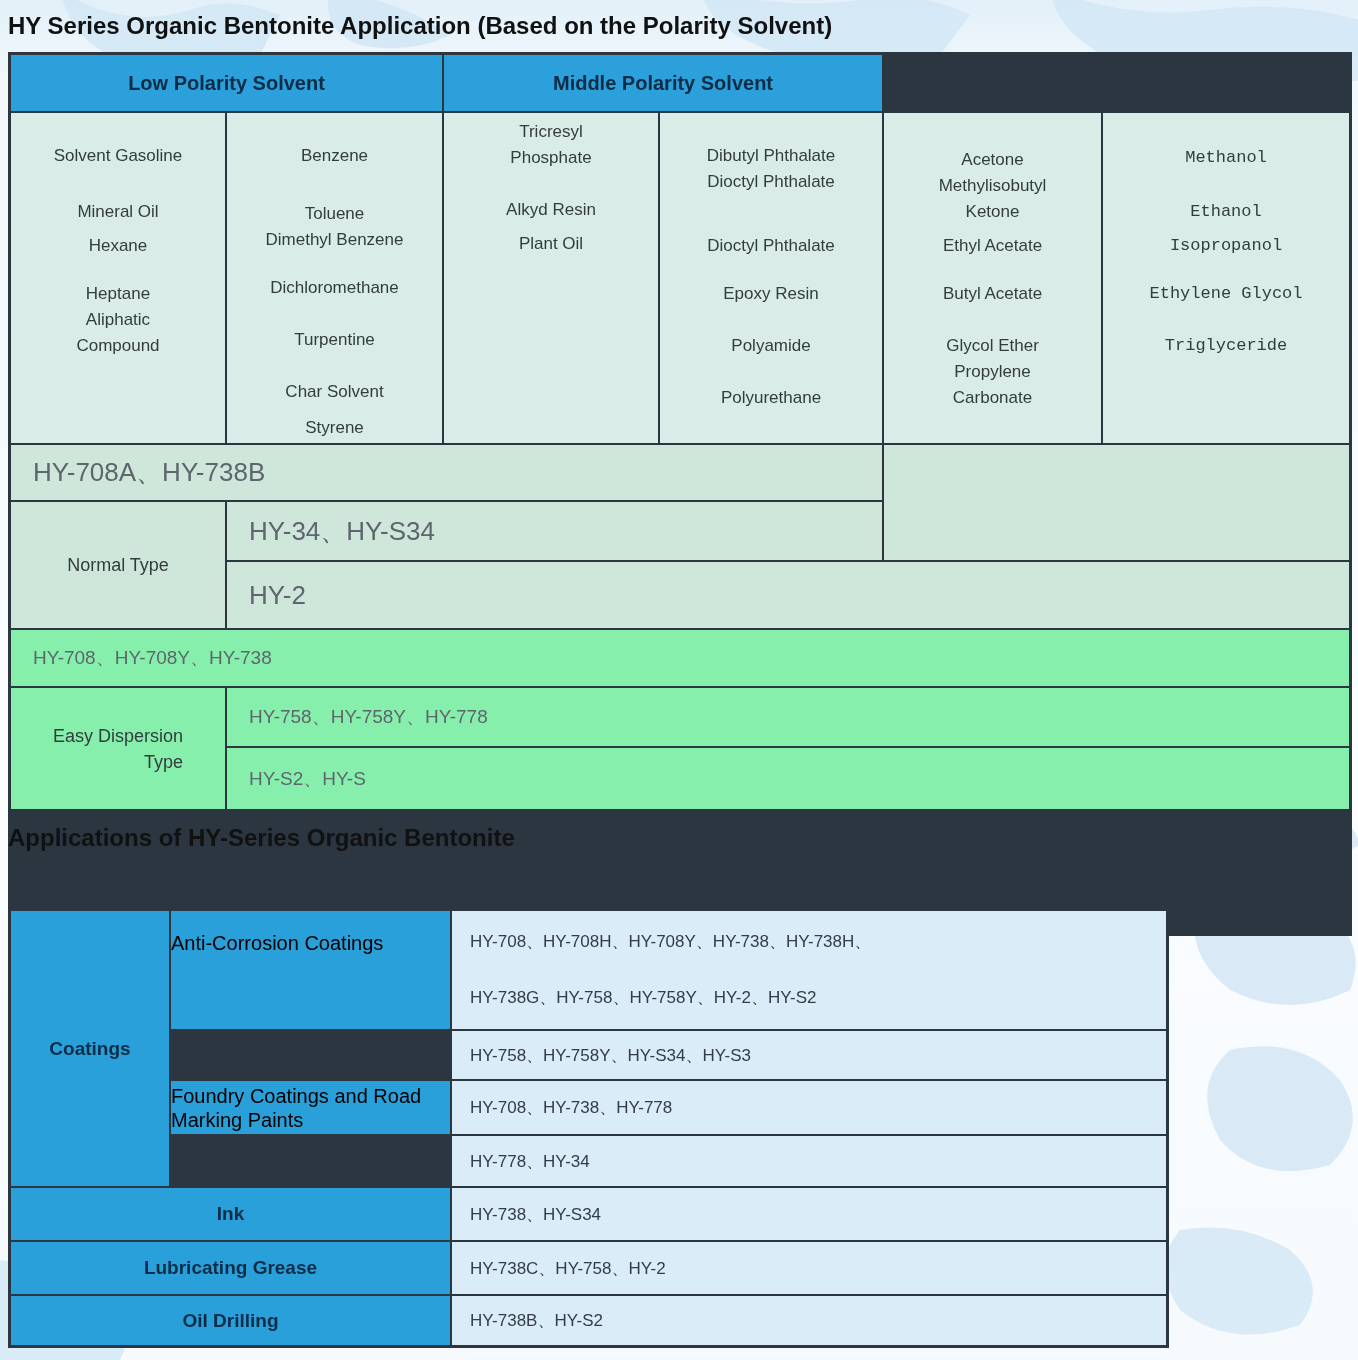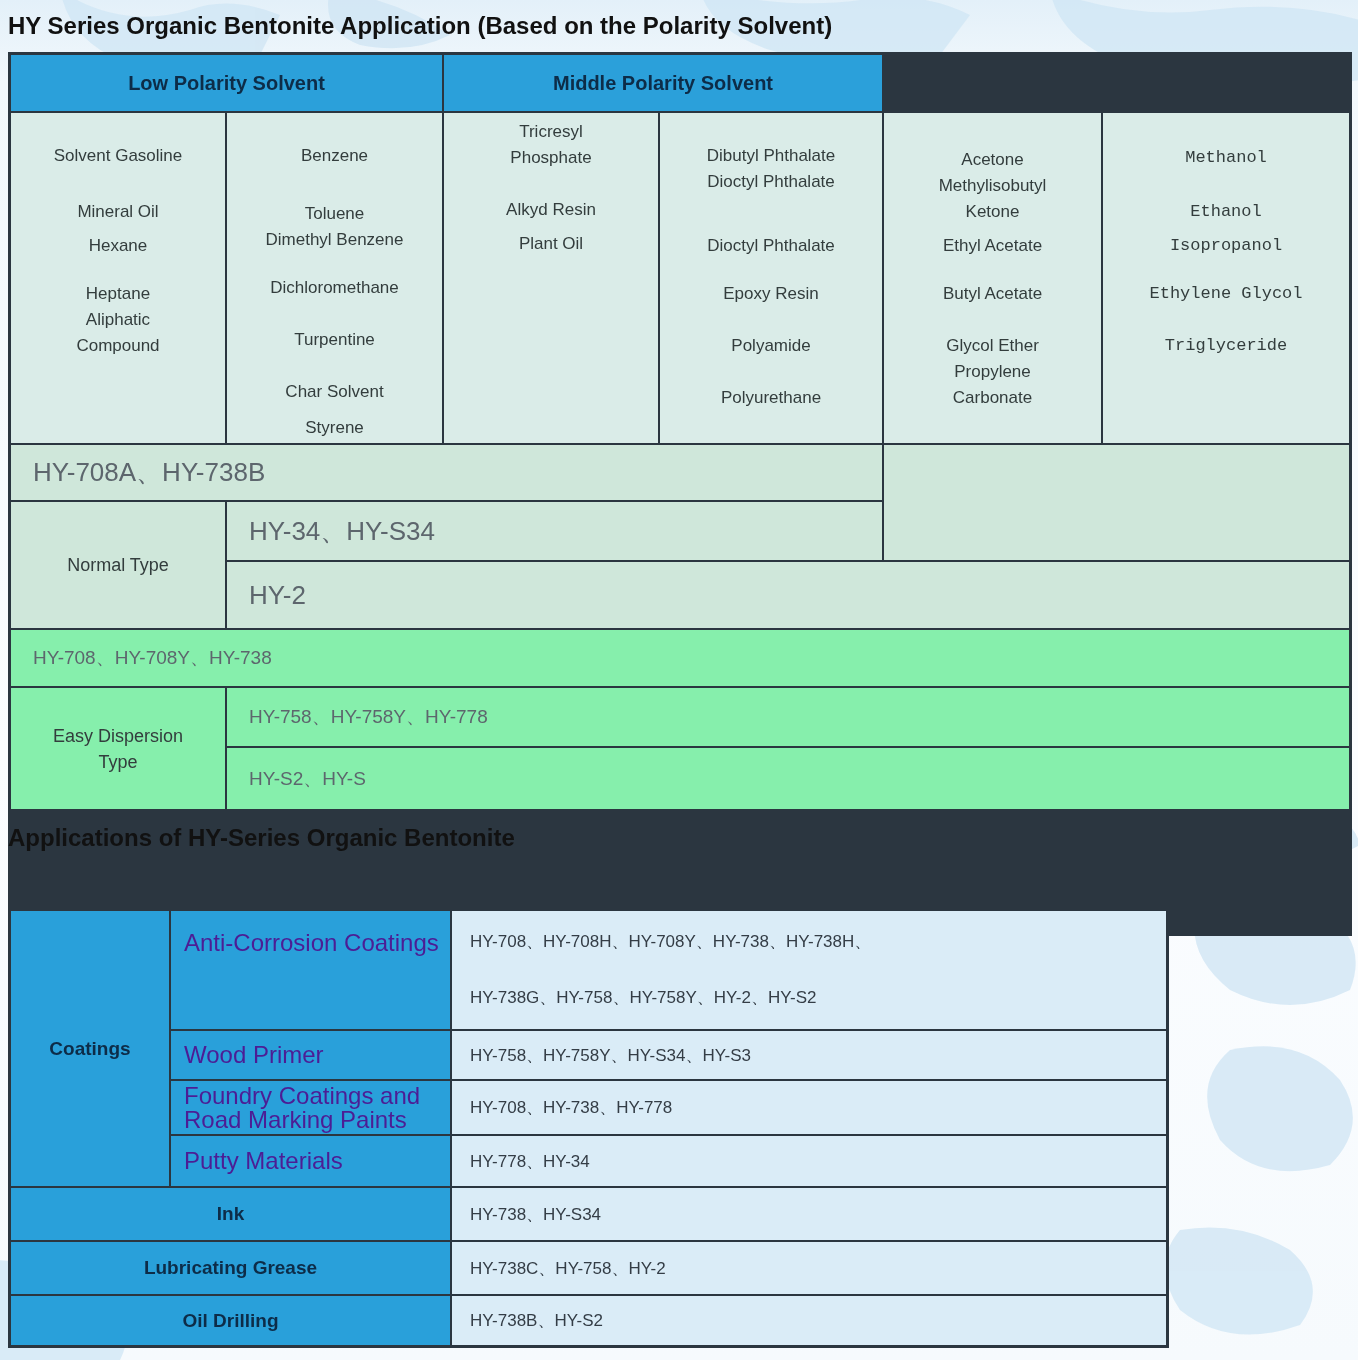--- a/index.html
+++ b/index.html
@@ -37,21 +37,21 @@
   .pt30{padding-top:30px;}.pt34{padding-top:34px;}.pt32{padding-top:32px;font-family:Liberation Mono, monospace;}.pt6{padding-top:6px;}
   .mt8{margin-top:8px;}.mt10{margin-top:10px;}.mt22{margin-top:22px;}
   .mt26{margin-top:26px;}.mt28{margin-top:28px;}.mt30{margin-top:30px;}
   .mt32{margin-top:32px;}.mt38{margin-top:38px;}
 
   
   #t2{left:8px;top:908px;width:1161px;height:440px;
       grid-template-columns:158px 279px 714px;
       grid-template-rows:118px 48px 53px 50px 52px 52px 49px;}
   .blue{background:#29a0da;color:#0d2c48;}
-  .t2label{align-items:center;padding-left:13px;font-size:24px;color:#4c1d95;line-height:24px;}
+  .t2label{align-items:center;font-size:20px;color:#000000;line-height:24px;}
   .t2big{align-items:center;justify-content:center;font-weight:bold;font-size:19px;text-align:center;}
   .ltblue{background:#daecf7;color:#343d46;font-size:17px;}
   .t2val{align-items:center;padding-left:18px;white-space:pre-line;}
   .tall{line-height:56px;}
 </style>
 </head>
 <body>
 
 <svg class="wm" viewBox="0 0 1358 1360" xmlns="http://www.w3.org/2000/svg">
   <g fill="#cfe5f4" opacity="0.75">
@@ -126,43 +126,41 @@
     <div class="mt26">Triglyceride</div>
   </div>
 
   <div class="cell green rowtxt" style="grid-column:1/5;grid-row:3;">HY-708A、HY-738B</div>
   <div class="cell green" style="grid-column:5/7;grid-row:3/5;"></div>
   <div class="cell green ctr" style="grid-column:1;grid-row:4/6;font-size:18px;color:#333d3d;">Normal Type</div>
   <div class="cell green rowtxt" style="grid-column:2/5;grid-row:4;">HY-34、HY-S34</div>
   <div class="cell green rowtxt" style="grid-column:2/7;grid-row:5;">HY-2</div>
 
   <div class="cell tan rowtxt" style="grid-column:1/7;grid-row:6;">HY-708、HY-708Y、HY-738</div>
-  <div class="cell tan ctr" style="grid-column:1;grid-row:7/9;font-size:18px;color:#333d3d;white-space:pre-line;line-height:26px;">Easy Dispersion
+  <div class="cell tan ctr" style="grid-column:1;grid-row:7/9;font-size:18px;color:#333d3d;white-space:pre-line;line-height:26px;text-align:right;">Easy Dispersion
 Type</div>
   <div class="cell tan rowtxt" style="grid-column:2/7;grid-row:7;">HY-758、HY-758Y、HY-778</div>
   <div class="cell tan rowtxt" style="grid-column:2/7;grid-row:8;">HY-S2、HY-S</div>
 </div>
 
 <div class="page-title layer" style="top:824px;text-align:right;">Applications of HY-Series Organic Bentonite</div>
 
 <div id="t2" class="gridtbl layer">
 
   <div class="cell blue t2big" style="grid-column:1;grid-row:1/5;">Coatings</div>
 
   <div class="cell blue t2label" style="grid-column:2;grid-row:1;align-items:flex-start;padding-top:20px;">Anti-Corrosion Coatings</div>
   <div class="cell ltblue t2val tall" style="grid-column:3;grid-row:1;">HY-708、HY-708H、HY-708Y、HY-738、HY-738H、
 HY-738G、HY-758、HY-758Y、HY-2、HY-S2</div>
 
-  <div class="cell blue t2label" style="grid-column:2;grid-row:2;">Wood Primer</div>
   <div class="cell ltblue t2val" style="grid-column:3;grid-row:2;">HY-758、HY-758Y、HY-S34、HY-S3</div>
 
   <div class="cell blue t2label" style="grid-column:2;grid-row:3;">Foundry Coatings and Road Marking Paints</div>
   <div class="cell ltblue t2val" style="grid-column:3;grid-row:3;">HY-708、HY-738、HY-778</div>
 
-  <div class="cell blue t2label" style="grid-column:2;grid-row:4;">Putty Materials</div>
   <div class="cell ltblue t2val" style="grid-column:3;grid-row:4;">HY-778、HY-34</div>
 
   <div class="cell blue t2big" style="grid-column:1/3;grid-row:5;">Ink</div>
   <div class="cell ltblue t2val" style="grid-column:3;grid-row:5;">HY-738、HY-S34</div>
 
   <div class="cell blue t2big" style="grid-column:1/3;grid-row:6;">Lubricating Grease</div>
   <div class="cell ltblue t2val" style="grid-column:3;grid-row:6;">HY-738C、HY-758、HY-2</div>
 
   <div class="cell blue t2big" style="grid-column:1/3;grid-row:7;">Oil Drilling</div>
   <div class="cell ltblue t2val" style="grid-column:3;grid-row:7;">HY-738B、HY-S2</div>

